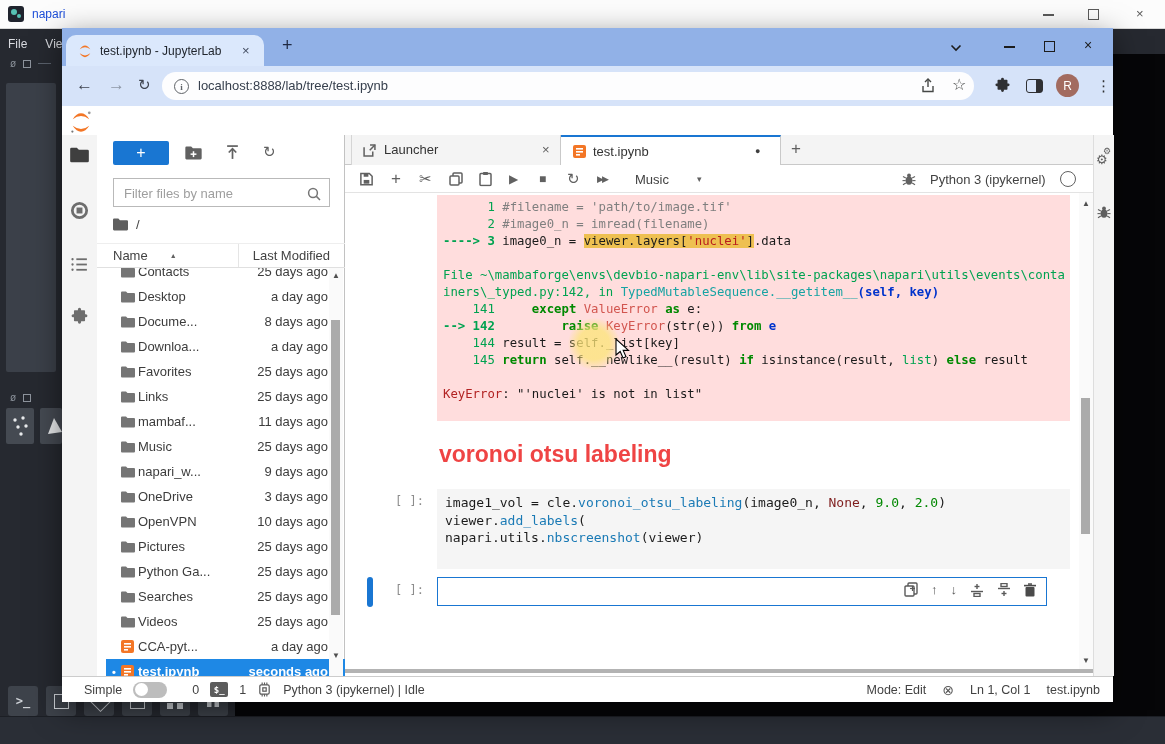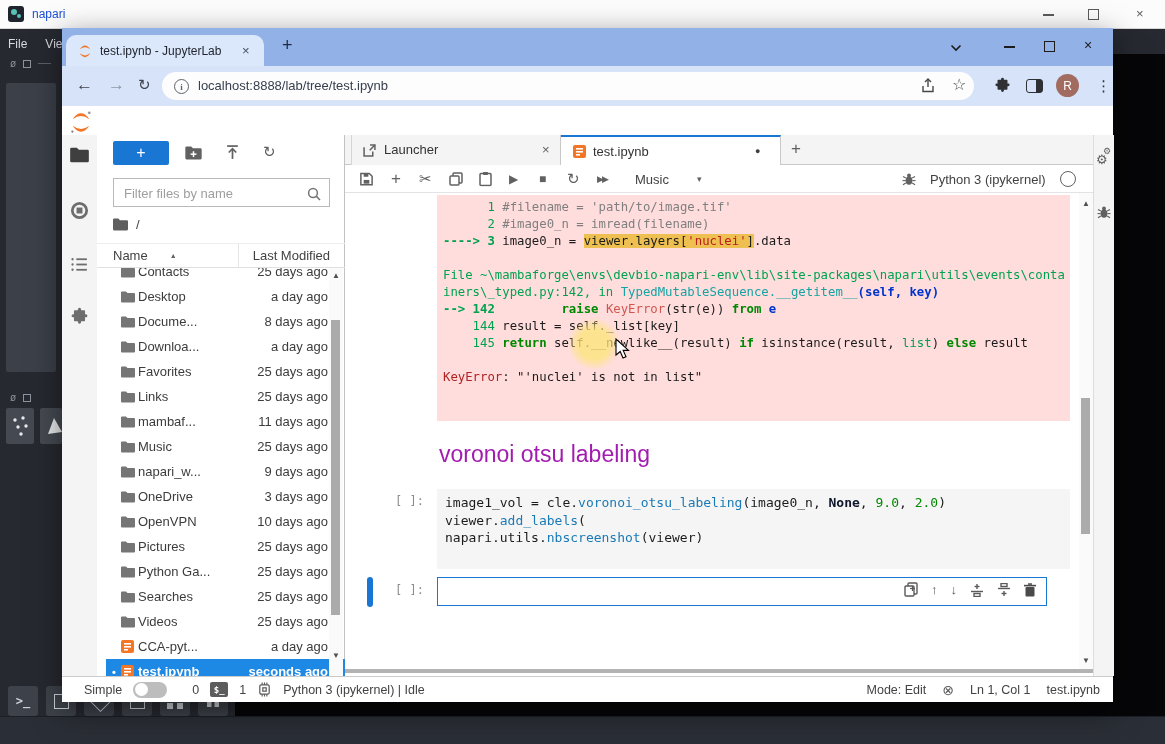--- a/index.html
+++ b/index.html
@@ -101,21 +101,21 @@
   .codebox{font-size:13px;color:#424242;}
   .caret{font-size:9px;color:#616161;}
   .kname{font-size:13px;color:#424242;}
   .kcircle{width:14px;height:14px;border:1.6px solid #616161;border-radius:50%;}
 
   .ncontent{left:0;top:58px;width:748px;height:476px;background:#fff;overflow:hidden;}
   .dockline{left:0;top:534px;width:748px;height:4px;background:#b3b3b3;}
   .errblk{left:92px;top:2px;width:633px;height:226px;background:#ffdddd;padding:4px 0 0 6px;box-sizing:border-box;overflow:hidden;}
   .mono,.cl{font-family:"DejaVu Sans Mono",monospace;}
   .errblk .cl{font-size:12.3px;line-height:17px;white-space:pre;color:#1b1b1b;}
-  .mdh{left:94px;top:248px;font-size:23px;font-weight:400;color:#a21caf;}
+  .mdh{left:94px;top:248px;font-size:23px;font-weight:700;color:#ef4444;}
   .prompt{position:absolute;font-family:"DejaVu Sans Mono",monospace;font-size:12px;color:#8c8c8c;}
   .codecell{left:92px;top:296px;width:633px;height:80px;background:#f5f5f5;padding:5px 0 0 8px;box-sizing:border-box;}
   .codecell .cl{font-size:13px;line-height:17.5px;white-space:pre;color:#1b1b1b;}
   .activebar{left:22px;top:384px;width:6px;height:30px;background:#1976d2;border-radius:3px;}
   .emptycell{left:92px;top:384px;width:610px;height:29px;background:#fff;border:1.5px solid #1976d2;box-sizing:border-box;}
   .celltools{position:absolute;right:10px;top:4px;gap:13px;color:#555;}
   .cti{font-size:13px;color:#555;}
 
   .statusbar{left:0;top:570px;width:1051px;height:26px;background:#fff;border-top:1px solid #ccc;box-sizing:border-box;font-size:12.5px;color:#424242;}
   .sb-left{position:absolute;left:22px;top:0;height:25px;gap:11px;}
@@ -134,21 +134,21 @@
   .tk-k{color:#1b1b1b;}
   .tk-kw{color:#008900;font-weight:bold;}
   .tk-r{color:#d2554f;}
   .tk-er{color:#b22222;}
   .tk-cy{color:#16a3a3;}
   .tk-nb{color:#0033cc;font-weight:bold;}
   .tk-hl{background:#eec051;color:#1b1b1b;}
   .tk-hlr{background:#eec051;color:#b91d1d;margin-top:24px;}
   .tk-fn{color:#1a7ab5;}
   .tk-num{color:#008800;}
-  .tk-kwb,.tk-kw2{color:#0f172a;font-weight:bold;}
+  .tk-kwb,.tk-kw2{color:#7f1d1d;font-weight:normal;}
   .tk-str{color:#ba2121;}
 
   .glow{left:568px;top:318px;width:52px;height:52px;border-radius:50%;
     background:radial-gradient(circle,rgba(252,229,120,.95) 0 42%,rgba(252,229,120,0) 72%);opacity:.8;}
 </style>
 </head>
 <body>
 
 <div id="screen">
 
@@ -643,20 +643,21 @@
         </div>
 
         <div class="abs ncontent">
           <div class="abs errblk">
               <div class="cl"><span class="tk-gn">      1 </span><span class="tk-c">#filename = 'path/to/image.tif'</span></div>
               <div class="cl"><span class="tk-gn">      2 </span><span class="tk-c">#image0_n = imread(filename)</span></div>
               <div class="cl"><span class="tk-gb">----&gt; 3 </span><span class="tk-k">image0_n = </span><span class="tk-hl">viewer.layers[</span><span class="tk-hlr">'nuclei'</span><span class="tk-hl">]</span><span class="tk-k">.data</span></div>
               <div class="cl">&nbsp;</div>
               <div class="cl"><span class="tk-g">File ~\mambaforge\envs\devbio-napari-env\lib\site-packages\napari\utils\events\conta</span></div>
               <div class="cl"><span class="tk-g">iners\_typed.py:142, in </span><span class="tk-cy">TypedMutableSequence.__getitem__</span><span class="tk-nb">(self, key)</span></div>
+              <div class="cl"><span class="tk-gn">    141 </span><span class="tk-k">    </span><span class="tk-kw">except</span><span class="tk-k"> </span><span class="tk-r">ValueError</span><span class="tk-k"> </span><span class="tk-kw">as</span><span class="tk-k"> e:</span></div>
               <div class="cl"><span class="tk-gb">--&gt; 142 </span><span class="tk-k">        </span><span class="tk-kw">raise</span><span class="tk-k"> </span><span class="tk-r">KeyError</span><span class="tk-k">(str(e)) </span><span class="tk-kw">from</span><span class="tk-k"> </span><span class="tk-nb">e</span></div>
               <div class="cl"><span class="tk-gn">    144 </span><span class="tk-k">result = self._list[key]</span></div>
               <div class="cl"><span class="tk-gn">    145 </span><span class="tk-kw">return</span><span class="tk-k"> self.__newlike__(result) </span><span class="tk-kw">if</span><span class="tk-k"> isinstance(result, </span><span class="tk-gn">list</span><span class="tk-k">) </span><span class="tk-kw">else</span><span class="tk-k"> result</span></div>
               <div class="cl">&nbsp;</div>
               <div class="cl"><span class="tk-er">KeyError</span><span class="tk-k">: "'nuclei' is not in list"</span></div>
             </div>
 
           <div class="abs mdh">voronoi otsu labeling</div>
 
           <span class="prompt" style="left:50px;top:301px;">[ ]:</span>

